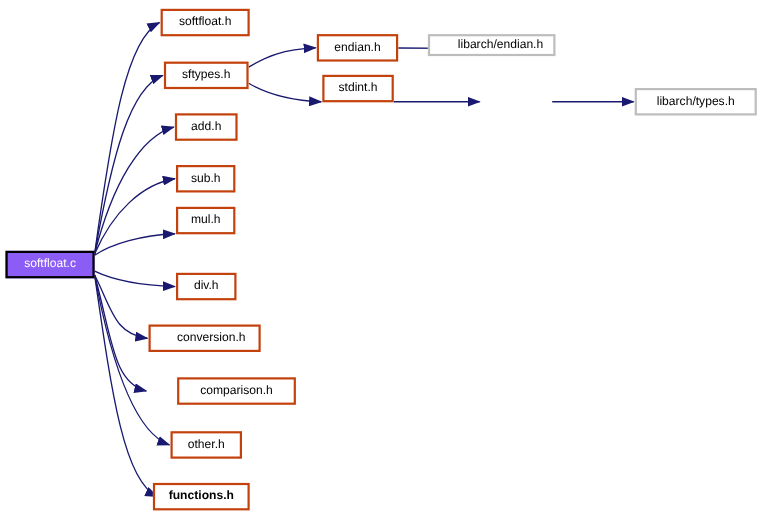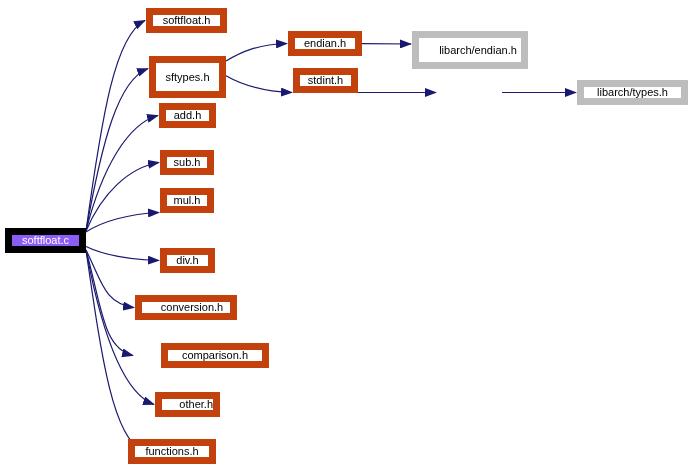--- a/index.html
+++ b/index.html
@@ -12,21 +12,21 @@
     overflow: hidden;
   }
   #edges-layer {
     position: absolute;
     left: 0; top: 0;
     pointer-events: none;
   }
   .node {
     position: absolute;
     box-sizing: border-box;
-    border: 7px solid #c2410c;
+    border: 2px solid #c2410c;
     background: #ffffff;
     color: #000000;
     display: flex;
     align-items: center;
     justify-content: center;
     font-size: 11px;
     line-height: 1;
     white-space: nowrap;
     cursor: pointer;
   }
@@ -66,51 +66,51 @@
       <path d="M362,43.65 L411,44" fill="none" stroke="#191970" stroke-width="1.2" marker-end="url(#arrow)"></path>
       <path d="M358,92.5 L436,92.5" fill="none" stroke="#191970" stroke-width="1.2" marker-end="url(#arrow)"></path>
       <path d="M502,92.5 L576,92.5" fill="none" stroke="#191970" stroke-width="1.2" marker-end="url(#arrow)"></path>
     </svg>
 <div class="node current" style="left: 5px; top: 228px; width: 81px; height: 25px;">
       <span>softfloat.c</span>
     </div>
     <div class="node" style="left: 146px; top: 8px; width: 81px; height: 25px;">
       <span>softfloat.h</span>
     </div>
-    <div class="node" style="left: 149px; top: 56px; width: 77px; height: 42px; align-items: center;">
+    <div class="node" style="left: 149px; top: 56px; width: 77px; height: 25px; align-items: center;">
       <span>sftypes.h</span>
     </div>
     <div class="node" style="left: 159px; top: 103px; width: 57px; height: 25px;">
       <span>add.h</span>
     </div>
     <div class="node" style="left: 160px; top: 150px; width: 54px; height: 25px;">
       <span>sub.h</span>
     </div>
     <div class="node" style="left: 160px; top: 188px; width: 54px; height: 25px;">
       <span>mul.h</span>
     </div>
-    <div class="node" style="left: 160px; top: 248px; width: 55px; height: 25px; align-items: flex-end;">
+    <div class="node" style="left: 160px; top: 248px; width: 55px; height: 25px;">
       <span>div.h</span>
     </div>
     <div class="node" style="left: 135px; top: 295px; width: 102px; height: 25px; padding-left: 12px;">
       <span>conversion.h</span>
     </div>
     <div class="node" style="left: 134px; top: 343px; width: 108px; height: 25px; margin-left: 27px;">
       <span>comparison.h</span>
     </div>
-    <div class="node" style="left: 155px; top: 392px; width: 65px; height: 25px; justify-content: flex-end;">
+    <div class="node" style="left: 155px; top: 392px; width: 65px; height: 25px;">
       <span>other.h</span>
     </div>
-    <div class="node" style="left: 128px; top: 439px; width: 88px; height: 25px;">
+    <div class="node" style="left: 139px; top: 439px; width: 88px; height: 25px; font-weight: bold;">
       <span>functions.h</span>
     </div>
     <div class="node" style="left: 288px; top: 31px; width: 74px; height: 25px; text-align: right;">
       <span>endian.h</span>
     </div>
-    <div class="node external" style="left: 412px; top: 31px; width: 116px; height: 38px; padding-left: 16px;">
+    <div class="node external" style="left: 389px; top: 31px; width: 116px; height: 20px; padding-left: 16px;">
       <span>libarch/endian.h</span>
     </div>
     <div class="node" style="left: 293px; top: 68px; width: 65px; height: 25px;">
       <span>stdint.h</span>
     </div>
     <div class="node external" style="left: 577px; top: 80px; width: 111px; height: 25px;">
       <span>libarch/types.h</span>
     </div>
   </div>
 

